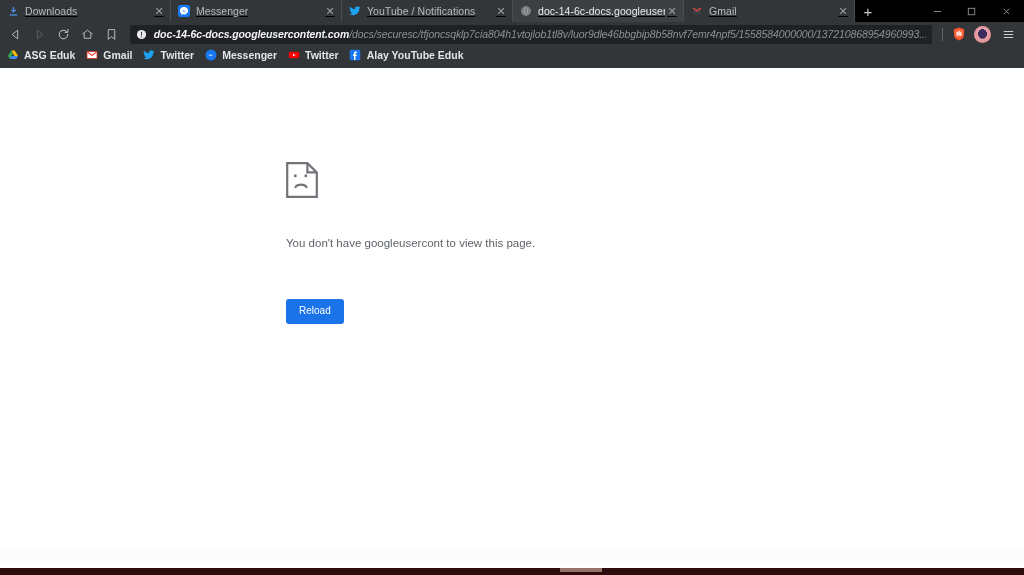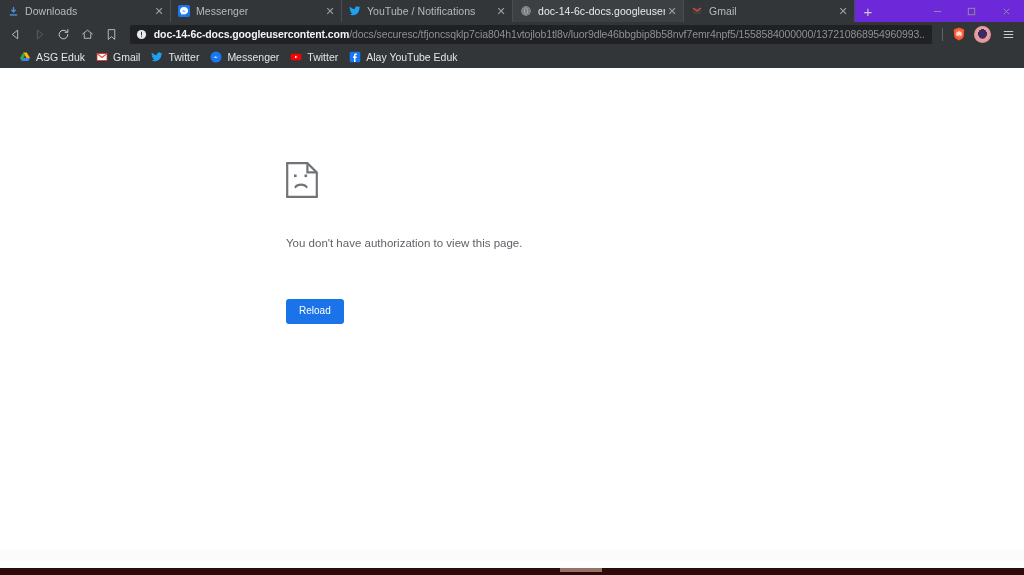--- a/index.html
+++ b/index.html
@@ -26,22 +26,23 @@
   .chrome {
     background: #323639;
     width: 1024px;
   }
 
   
   .tabstrip {
     height: 22px;
     display: flex;
     align-items: stretch;
-    background: #6d28d9;
+    background: #000000;
     position: relative;
+    text-decoration: underline;
   }
   .tab {
     display: flex;
     align-items: center;
     height: 22px;
     width: 171px;
     box-sizing: border-box;
     padding: 0 4px 0 7px;
     position: relative;
     background: #323639;
@@ -166,20 +167,21 @@
     justify-content: center;
     color: #e8eaed;
   }
   .omni-info svg { display:block; }
   .omni-text {
     font-size: 10.5px;
     white-space: nowrap;
     overflow: hidden;
     display: flex;
     align-items: flex-start;
+    font-style: italic;
   }
   .omni-host {
     color: #f1f3f4;
     font-weight: bold;
     letter-spacing: -0.1px;
   }
   .omni-path {
     color: #8d9095;
     letter-spacing: -0.1px;
   }
@@ -211,23 +213,24 @@
     margin-right: 3px;
     display: flex; align-items: center; justify-content: center;
     color: #dadce0;
   }
 
   
   .bookmarks {
     height: 22px;
     background: #323639;
     display: flex;
-    align-items: center;
-    padding-left: 16px;
+    align-items: flex-start;
+    padding-left: 4px;
     box-sizing: border-box;
+    font-weight: bold;
   }
   .bm {
     display: flex;
     align-items: center;
     height: 18px;
     padding: 0 6px 0 2px;
     margin-right: 2px;
     color: #e3e5e8;
     font-size: 10.5px;
     border-radius: 2px;
@@ -554,21 +557,21 @@
       <div class="doc-icon">
         <svg width="32" height="36" viewBox="0 0 32 36">
           <path d="M1.2 1.2h20.2l9.4 9.2v24.4H1.2z" fill="none" stroke="#707478" stroke-width="2.2" stroke-linejoin="miter"></path>
           <path d="M21.4 1.2v9.2h9.4" fill="none" stroke="#707478" stroke-width="2.2" stroke-linejoin="miter"></path>
           <rect x="8" y="12.5" width="2.6" height="2.6" fill="#707478"></rect>
           <rect x="18.5" y="12.5" width="2.6" height="2.6" fill="#707478"></rect>
           <path d="M9.5 25c2.2-3.2 8.8-3.2 11 0" fill="none" stroke="#707478" stroke-width="2.2" stroke-linecap="round"></path>
         </svg>
       </div>
 
-      <p class="err-body">You don't have authorization to view this page.</p>
+      <p class="err-body">You don't have googleusercont to view this page.</p>
 
       <button class="reload-btn">Reload</button>
     </div>
 
     <div class="page-bottom-fade"></div>
   </div>
 
   <div class="taskbar-sliver">
     <div class="hl"></div>
   </div>

